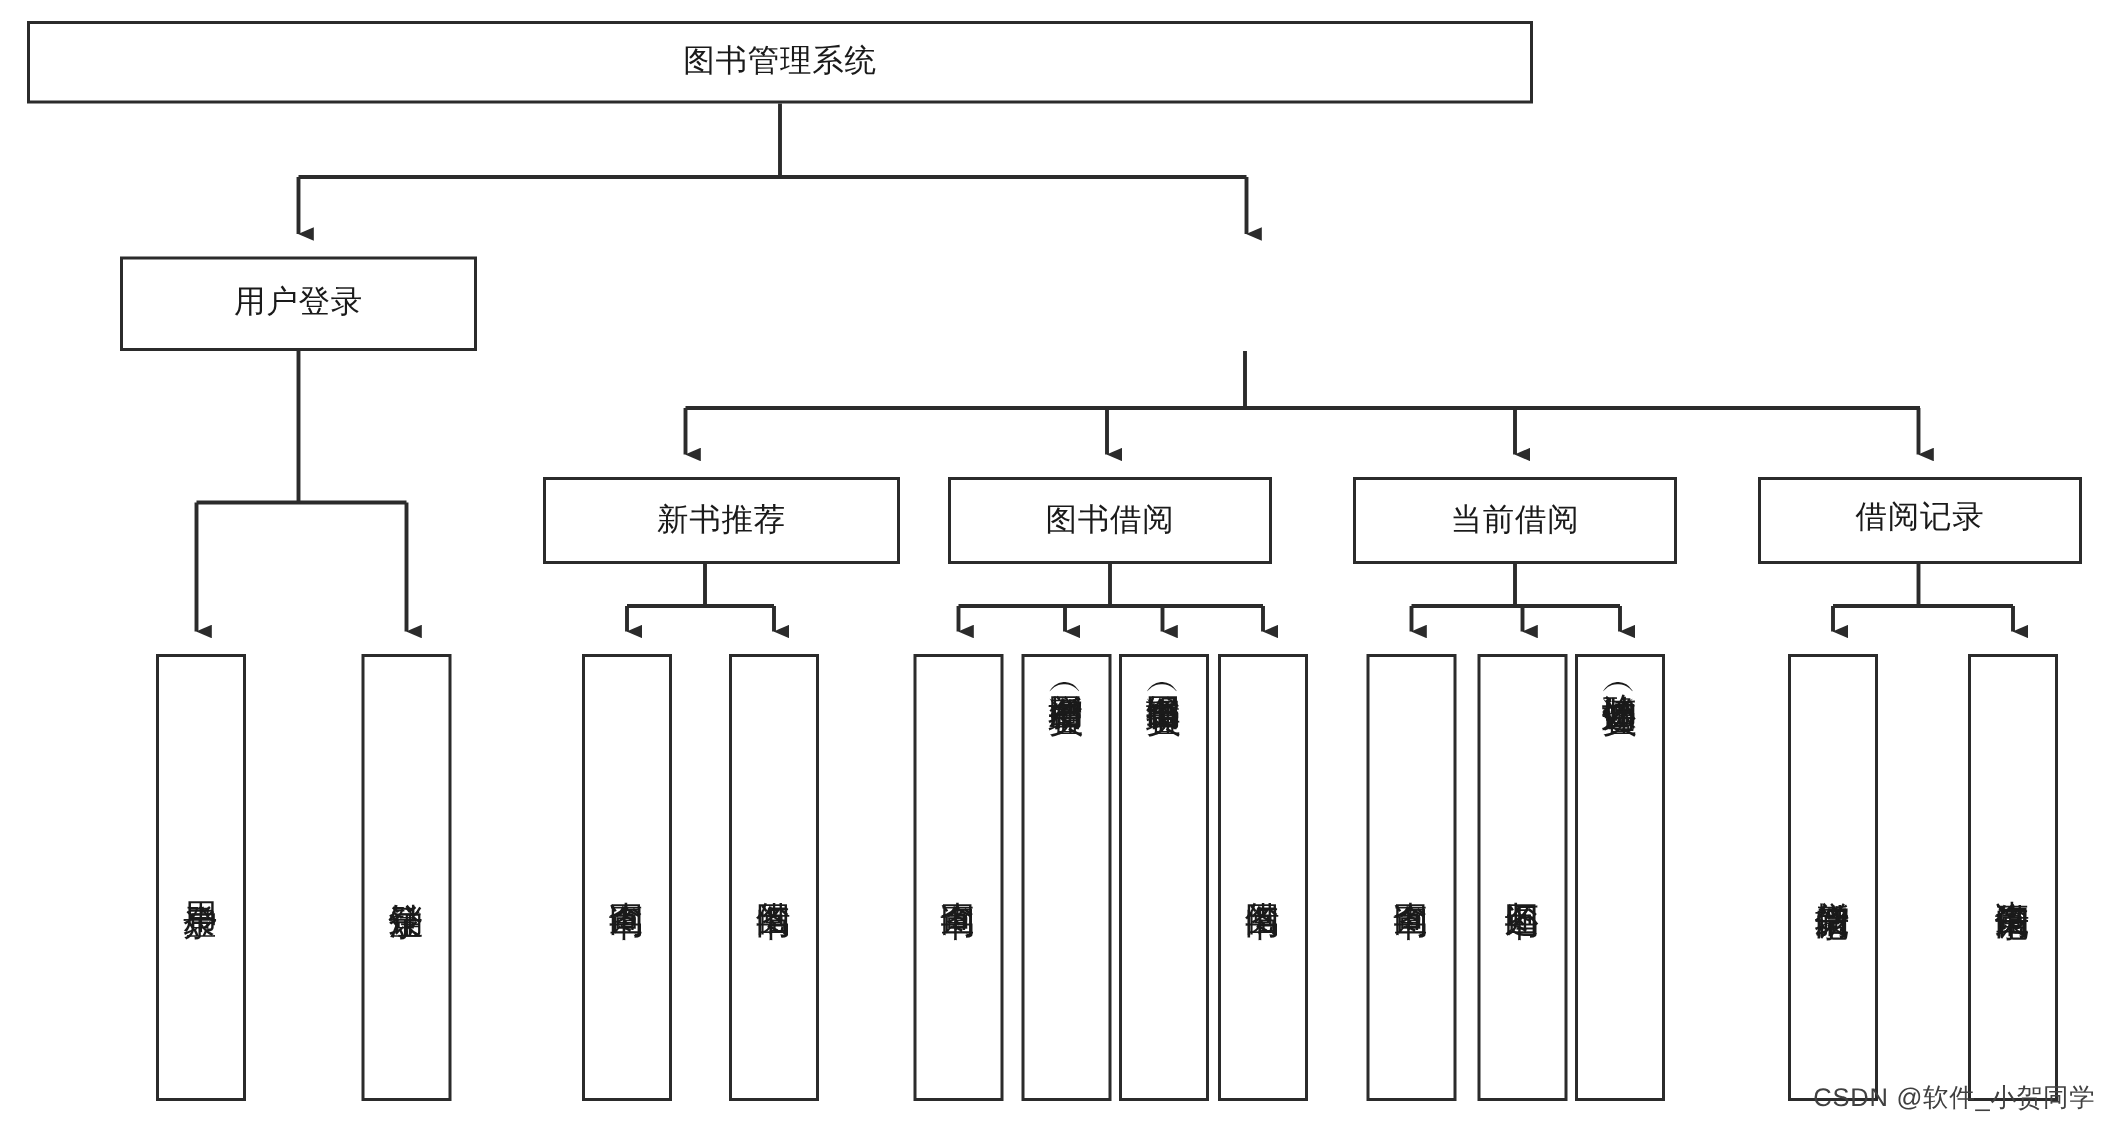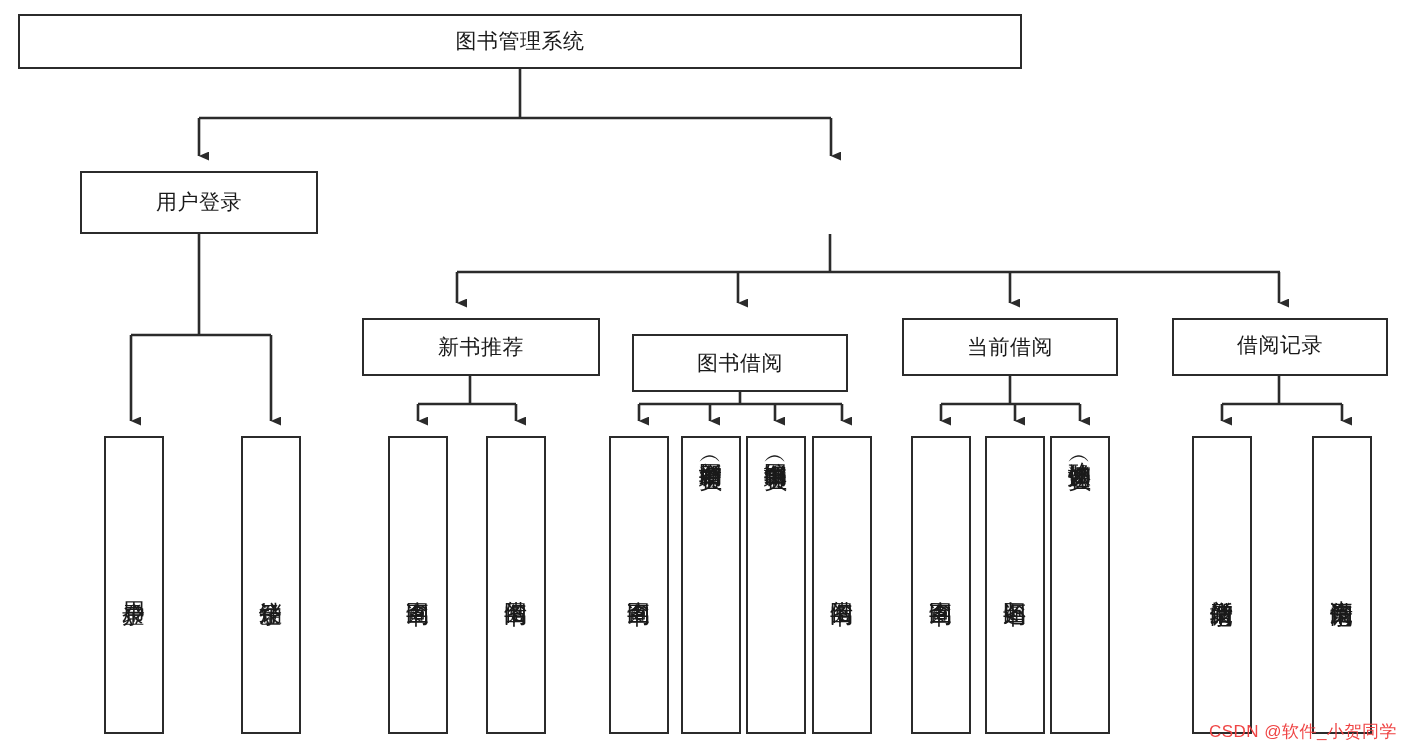--- a/index.html
+++ b/index.html
@@ -63,21 +63,21 @@
   }
   .node.leaf-tall.vertical.top-aligned {
     align-items: flex-start;
     padding-top: 6px;
   }
   #watermark {
     position: absolute;
     right: 8px;
     bottom: 4px;
     font-size: 17px;
-    color: #ef4444;
+    color: #404040;
     letter-spacing: 0.5px;
     white-space: nowrap;
   }
 </style>
 </head>
 <body>
 
 <div id="diagram-root">
 
   <svg id="connector-layer" viewBox="0 0 1405 747" xmlns="http://www.w3.org/2000/svg">
@@ -136,21 +136,21 @@
 
   <div class="node horizontal" style="left:80px; top:171px; width:238px; height:63px;">
     <span class="node-label">用户登录</span>
   </div>
 
 
   <div class="node horizontal" style="left:362px; top:318px; width:238px; height:58px;">
     <span class="node-label">新书推荐</span>
   </div>
 
-  <div class="node horizontal" style="left:632px; top:334px; width:216px; height:58px;">
+  <div class="node horizontal" style="left:632px; top:318px; width:216px; height:58px;">
     <span class="node-label">图书借阅</span>
   </div>
 
   <div class="node horizontal" style="left:902px; top:318px; width:216px; height:58px;text-align:right;">
     <span class="node-label">当前借阅</span>
   </div>
 
   <div class="node horizontal" style="left:1172px; top:318px; width:216px; height:58px;font-family:Liberation Mono, monospace;">
     <span class="node-label">借阅记录</span>
   </div>

